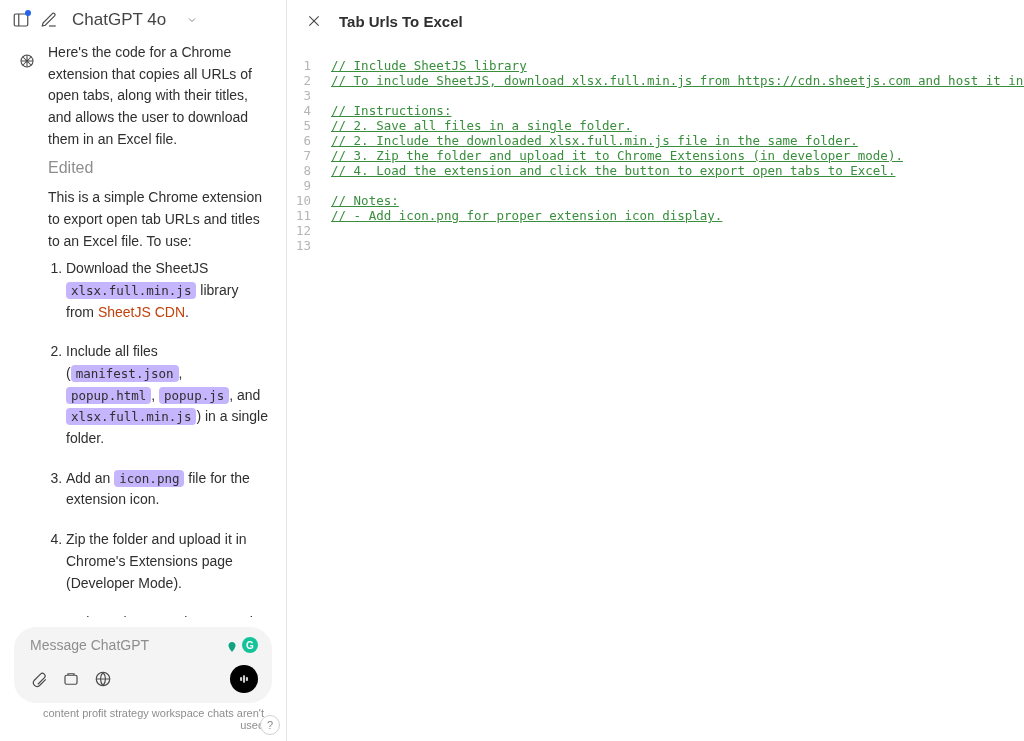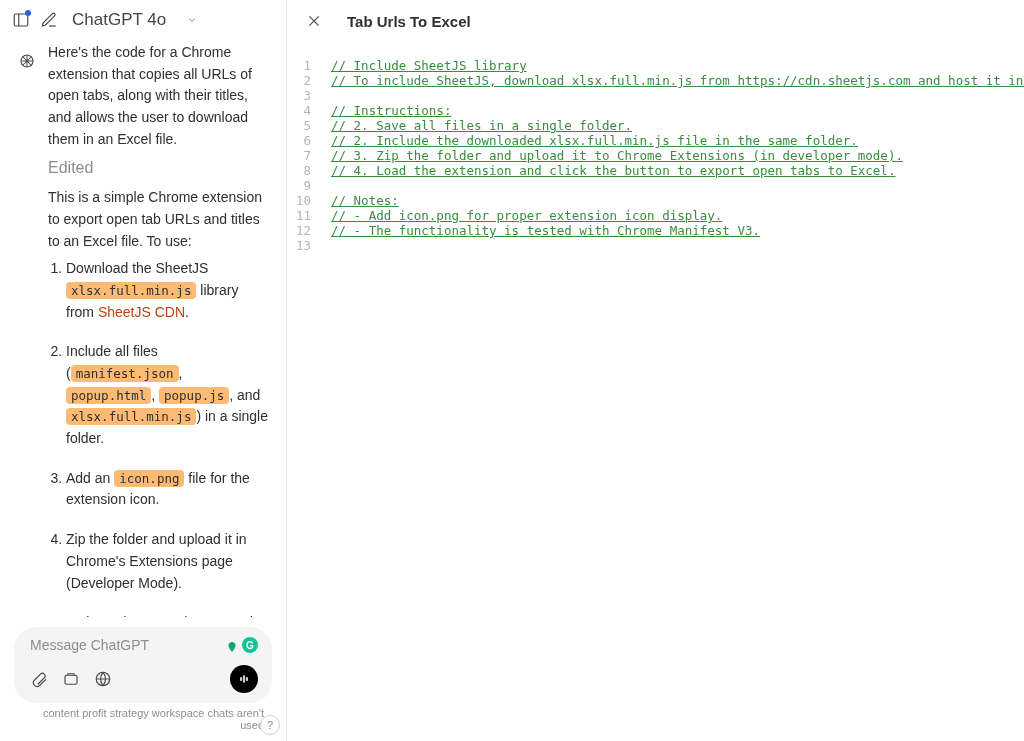--- a/index.html
+++ b/index.html
@@ -40,21 +40,21 @@
     position:absolute; left:18px; top:52px; width:18px; height:18px; color:#4b4b4b;
   }
   .msg {
     font-size:14px; line-height:1.55; color:#2f2f2f; padding-top:2px;
   }
   .msg p { margin:0 4px 6px 0; }
   .edited { color:#8e8e8e; font-size:16px; margin:8px 0 4px 0; }
   .msg ol { padding-left:16px; margin:6px 0; }
   .msg li { margin:0 0 18px 2px; font-size:14px; line-height:1.55; }
   code.inline {
-    background:#fdba74; border-radius:4px; padding:1px 5px; font-family:ui-monospace,Consolas,monospace;
+    background:#c4b5fd; border-radius:4px; padding:1px 5px; font-family:ui-monospace,Consolas,monospace;
     font-size:12.5px; color:#2f2f2f;
   }
   a.lnk { color:#c2410c; text-decoration:none; }
 
   
   .composer-wrap { padding:10px 14px 4px 14px; }
   .composer {
     background:#f4f4f4; border-radius:22px; padding:10px 14px 10px 16px;
   }
   .crow1 { display:flex; align-items:center; justify-content:space-between;gap:48px; }
@@ -84,21 +84,21 @@
     display:flex; align-items:center; justify-content:center; background:#fff;
   }
 
   
   .right { flex:1; display:flex; flex-direction:column; }
   .rheader {
     display:flex; align-items:center; gap:16px; padding:12px 18px; color:#2f2f2f;
   }
   .close { width:18px; height:18px; display:flex; align-items:center; justify-content:center; color:#4b4b4b; }
   .close svg { width:16px; height:16px; stroke:#4b4b4b; stroke-width:1.8; }
-  .rtitle { font-size:15px; font-weight:600;margin-left:8px; }
+  .rtitle { font-size:15px; font-weight:600; }
   .code {
     flex:1; overflow:auto; padding:16px 0 0 0;
     font-family:ui-monospace,Consolas,Menlo,monospace; font-size:12.5px;
   }
   .line { display:flex; }
   .ln {
     width:30px; text-align:right; color:#b5b5b5; user-select:none; padding-right:6px;
     flex-shrink:0;
   }
   .lc { white-space:pre; color:#2e7d32; padding-left:14px; }
@@ -259,21 +259,20 @@
         <div class="line">
           <span class="ln">10</span>
           <span class="lc c">// Notes:</span>
         </div>
         <div class="line">
           <span class="ln">11</span>
           <span class="lc c">// - Add icon.png for proper extension icon display.</span>
         </div>
         <div class="line">
           <span class="ln">12</span>
-          <span class="lc c">// - The functionality is tested with Chrome Manifest V3.</span>
         </div>
         <div class="line">
           <span class="ln">13</span>
           <span class="lc c"></span>
         </div>
       </div>
   </div>
 
 </div>
 

